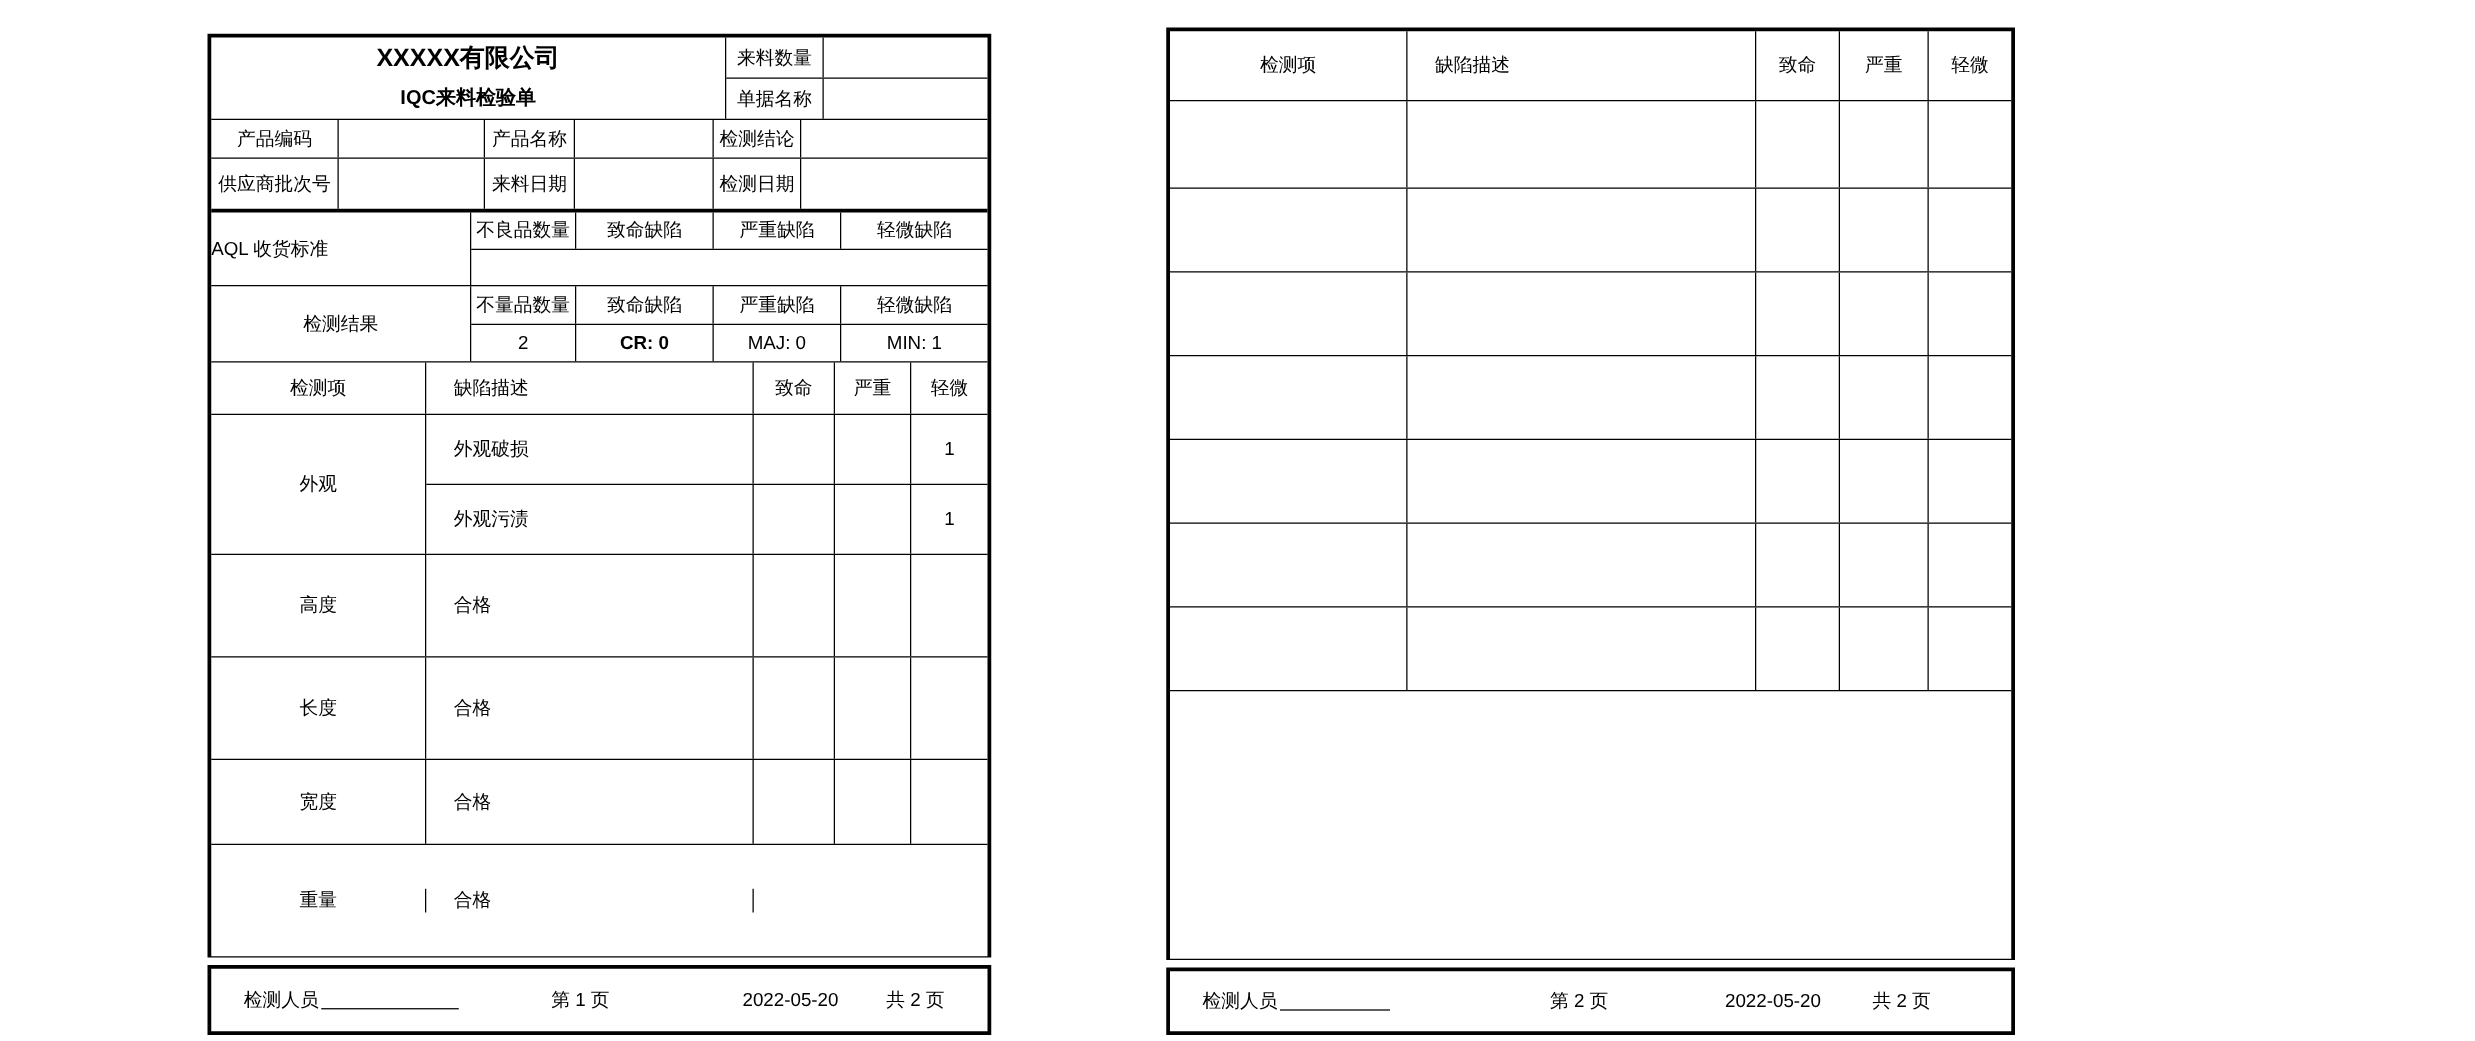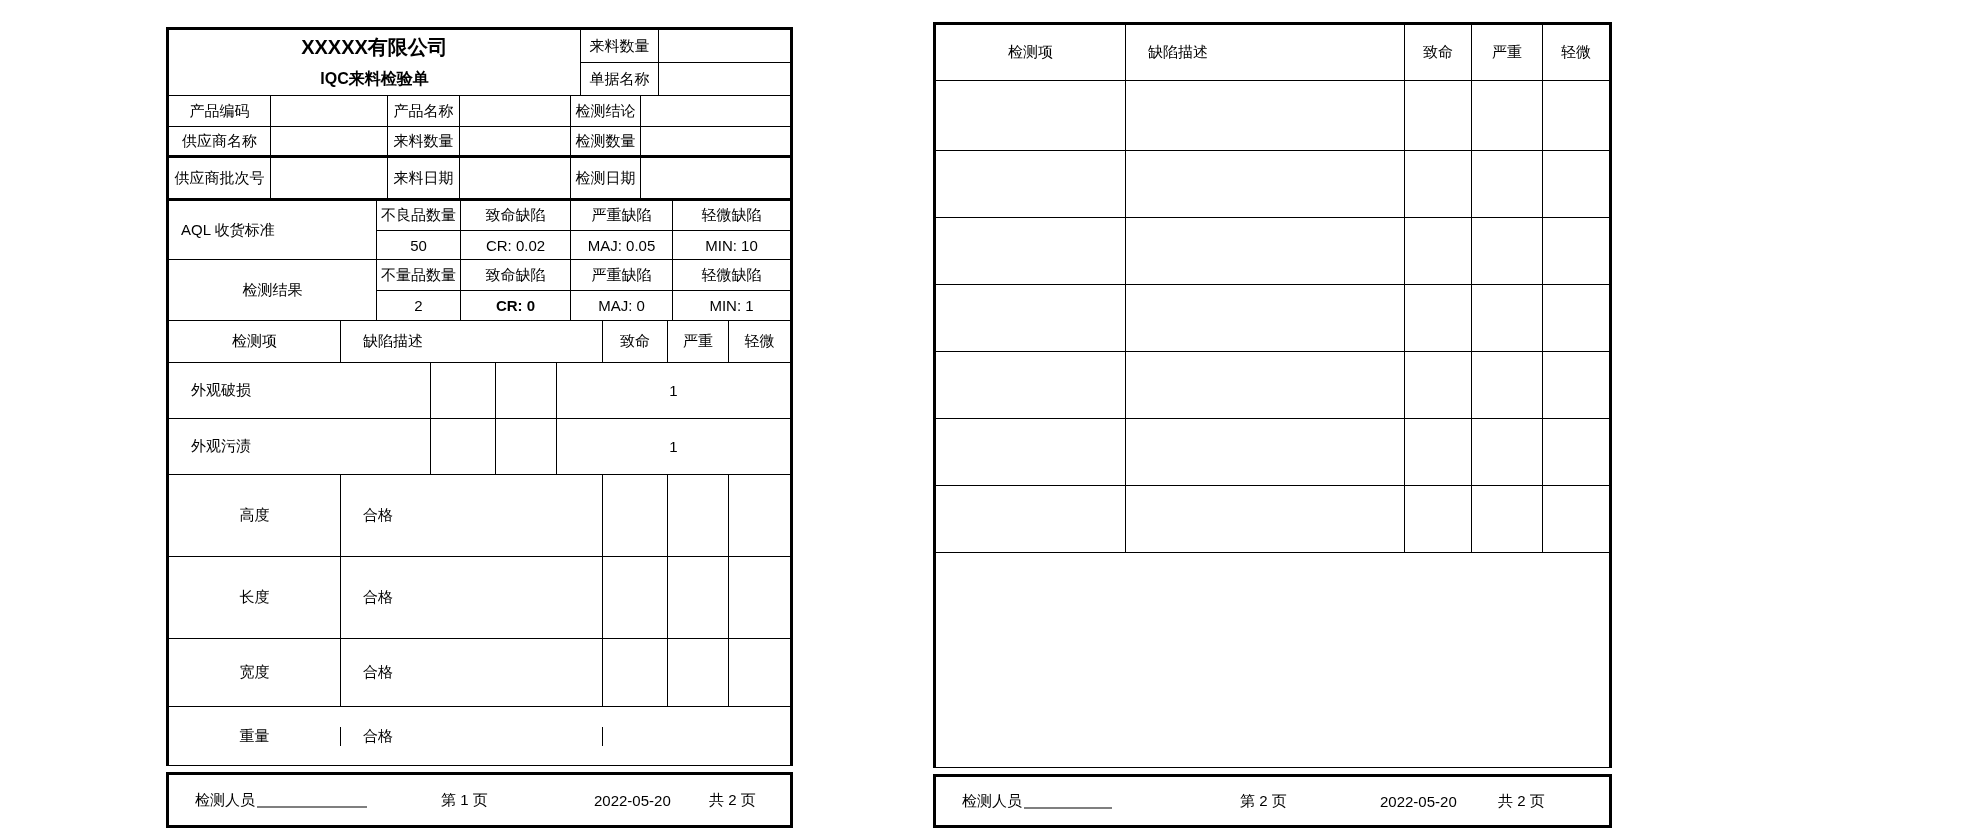--- a/index.html
+++ b/index.html
@@ -21,21 +21,21 @@
   .cell.last{border-right:none;}
   .cell.grow{flex:1;}
   .cell.left{justify-content:flex-start;}
   .group{flex:1;display:flex;flex-direction:column;box-sizing:border-box;min-width:0;}
   .subrow{display:flex;box-sizing:border-box;flex:none;}
   .subrow.line{border-bottom:1px solid #000;}
   .subrow.grow{flex:1;}
   .company{font-size:20px;font-weight:bold;line-height:33px;text-align:center;}
   .ftitle{font-size:16px;font-weight:bold;line-height:30px;text-align:center;}
   .companycell{flex-direction:column;justify-content:center;}
-  .pad{padding-left:12px;}
+  .pad{}
   .pad22{padding-left:22px;}
   .footerbox{
     position:absolute;background:#fff;border:3px solid #000;box-sizing:border-box;
   }
   .fitem{position:absolute;top:50%;transform:translateY(-50%);font-size:15px;white-space:nowrap;}
   .sigline{display:inline-block;border-bottom:1px solid #000;height:15px;vertical-align:-3px;margin-left:2px;}
 </style>
 </head>
 <body>
 
@@ -60,53 +60,39 @@
 
   <div class="row" style="height:31px;">
     <div class="cell" style="width:102px;">产品编码</div>
     <div class="cell" style="width:117px;"></div>
     <div class="cell" style="width:72px;">产品名称</div>
     <div class="cell" style="width:111px;"></div>
     <div class="cell" style="width:70px;">检测结论</div>
     <div class="cell grow last"></div>
   </div>
 
-  <div class="row thick" style="height:31px;">
-    <div class="cell" style="width:102px;">供应商名称</div>
-    <div class="cell" style="width:117px;"></div>
-    <div class="cell" style="width:72px;">来料数量</div>
-    <div class="cell" style="width:111px;"></div>
-    <div class="cell" style="width:70px;">检测数量</div>
-    <div class="cell grow last"></div>
-  </div>
 
   <div class="row thick" style="height:43px;">
     <div class="cell" style="width:102px;">供应商批次号</div>
     <div class="cell" style="width:117px;"></div>
     <div class="cell" style="width:72px;">来料日期</div>
     <div class="cell" style="width:111px;"></div>
     <div class="cell" style="width:70px;">检测日期</div>
     <div class="cell grow last"></div>
   </div>
 
   <div class="row" style="height:59px;">
     <div class="cell left pad" style="width:208px;">AQL 收货标准</div>
     <div class="group">
       <div class="subrow line" style="height:30px;">
         <div class="cell" style="width:84px;">不良品数量</div>
         <div class="cell" style="width:110px;">致命缺陷</div>
         <div class="cell" style="width:102px;">严重缺陷</div>
         <div class="cell grow last">轻微缺陷</div>
       </div>
-      <div class="subrow grow">
-        <div class="cell" style="width:84px;">50</div>
-        <div class="cell" style="width:110px;">CR: 0.02</div>
-        <div class="cell" style="width:102px;">MAJ: 0.05</div>
-        <div class="cell grow last">MIN: 10</div>
-      </div>
     </div>
   </div>
 
   <div class="row" style="height:61px;">
     <div class="cell" style="width:208px;">检测结果</div>
     <div class="group">
       <div class="subrow line" style="height:31px;">
         <div class="cell" style="width:84px;">不量品数量</div>
         <div class="cell" style="width:110px;">致命缺陷</div>
         <div class="cell" style="width:102px;">严重缺陷</div>
@@ -123,20 +109,21 @@
 
   <div class="row" style="height:42px;">
     <div class="cell" style="width:172px;">检测项</div>
     <div class="cell left pad22" style="width:262px;">缺陷描述</div>
     <div class="cell" style="width:65px;">致命</div>
     <div class="cell" style="width:61px;">严重</div>
     <div class="cell grow last">轻微</div>
   </div>
 
   <div class="row" style="height:112px;">
+    <div class="cell" style="width:172px;">外观</div>
     <div class="group">
       <div class="subrow line" style="height:56px;">
         <div class="cell left pad22" style="width:262px;">外观破损</div>
         <div class="cell" style="width:65px;"></div>
         <div class="cell" style="width:61px;"></div>
         <div class="cell grow last">1</div>
       </div>
       <div class="subrow grow">
         <div class="cell left pad22" style="width:262px;">外观污渍</div>
         <div class="cell" style="width:65px;"></div>

